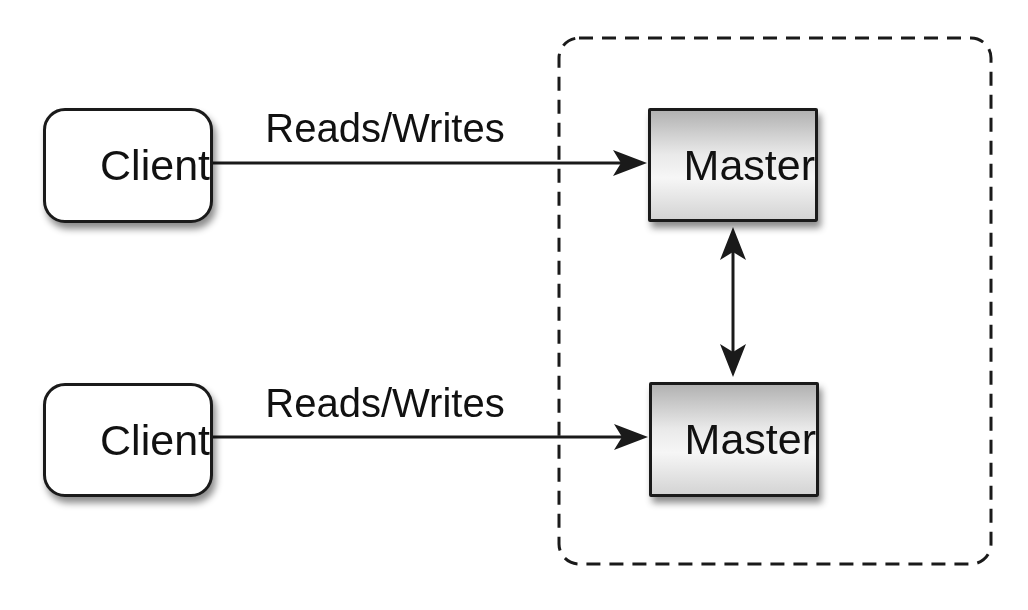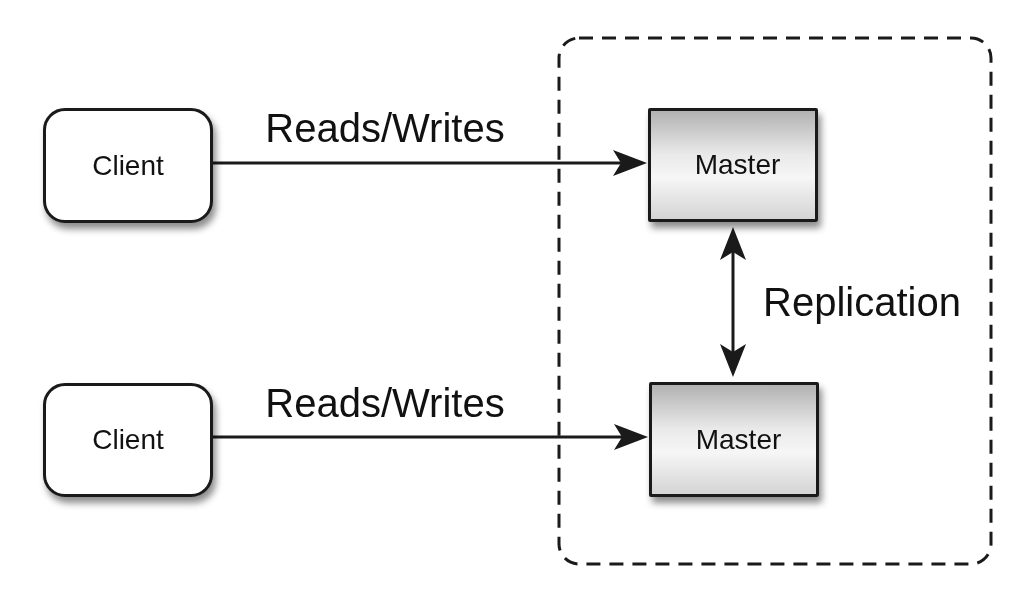--- a/index.html
+++ b/index.html
@@ -16,22 +16,22 @@
     position: absolute;
     left: 0; top: 0;
     width: 1028px; height: 610px;
     pointer-events: none;
   }
   .node {
     position: absolute;
     box-sizing: border-box;
     display: flex;
     align-items: center;
-    justify-content: center;
-    font-size: 28px;
+    justify-content: flex-end;
+    font-size: 43px;
     line-height: 1;
     border: 3px solid #1a1a1a;
     box-shadow: 3px 6px 7px rgba(0,0,0,0.45);
   }
   .node.client {
     background: #ffffff;
     border-radius: 22px;
   }
   .node.master {
     background: linear-gradient(to bottom, #b2b2b2 0%, #e9e9e9 40%, #f6f6f6 62%, #d4d4d4 100%);
@@ -91,15 +91,14 @@
   </div>
 
   <div class="node master master-bottom">
     <span>Master</span>
   </div>
 
   <div class="edge-label label-rw-top">Reads/Writes</div>
 
   <div class="edge-label label-rw-bottom">Reads/Writes</div>
 
-  <div class="edge-label label-replication">Replication</div>
 
 </div>
 
 </body></html>

